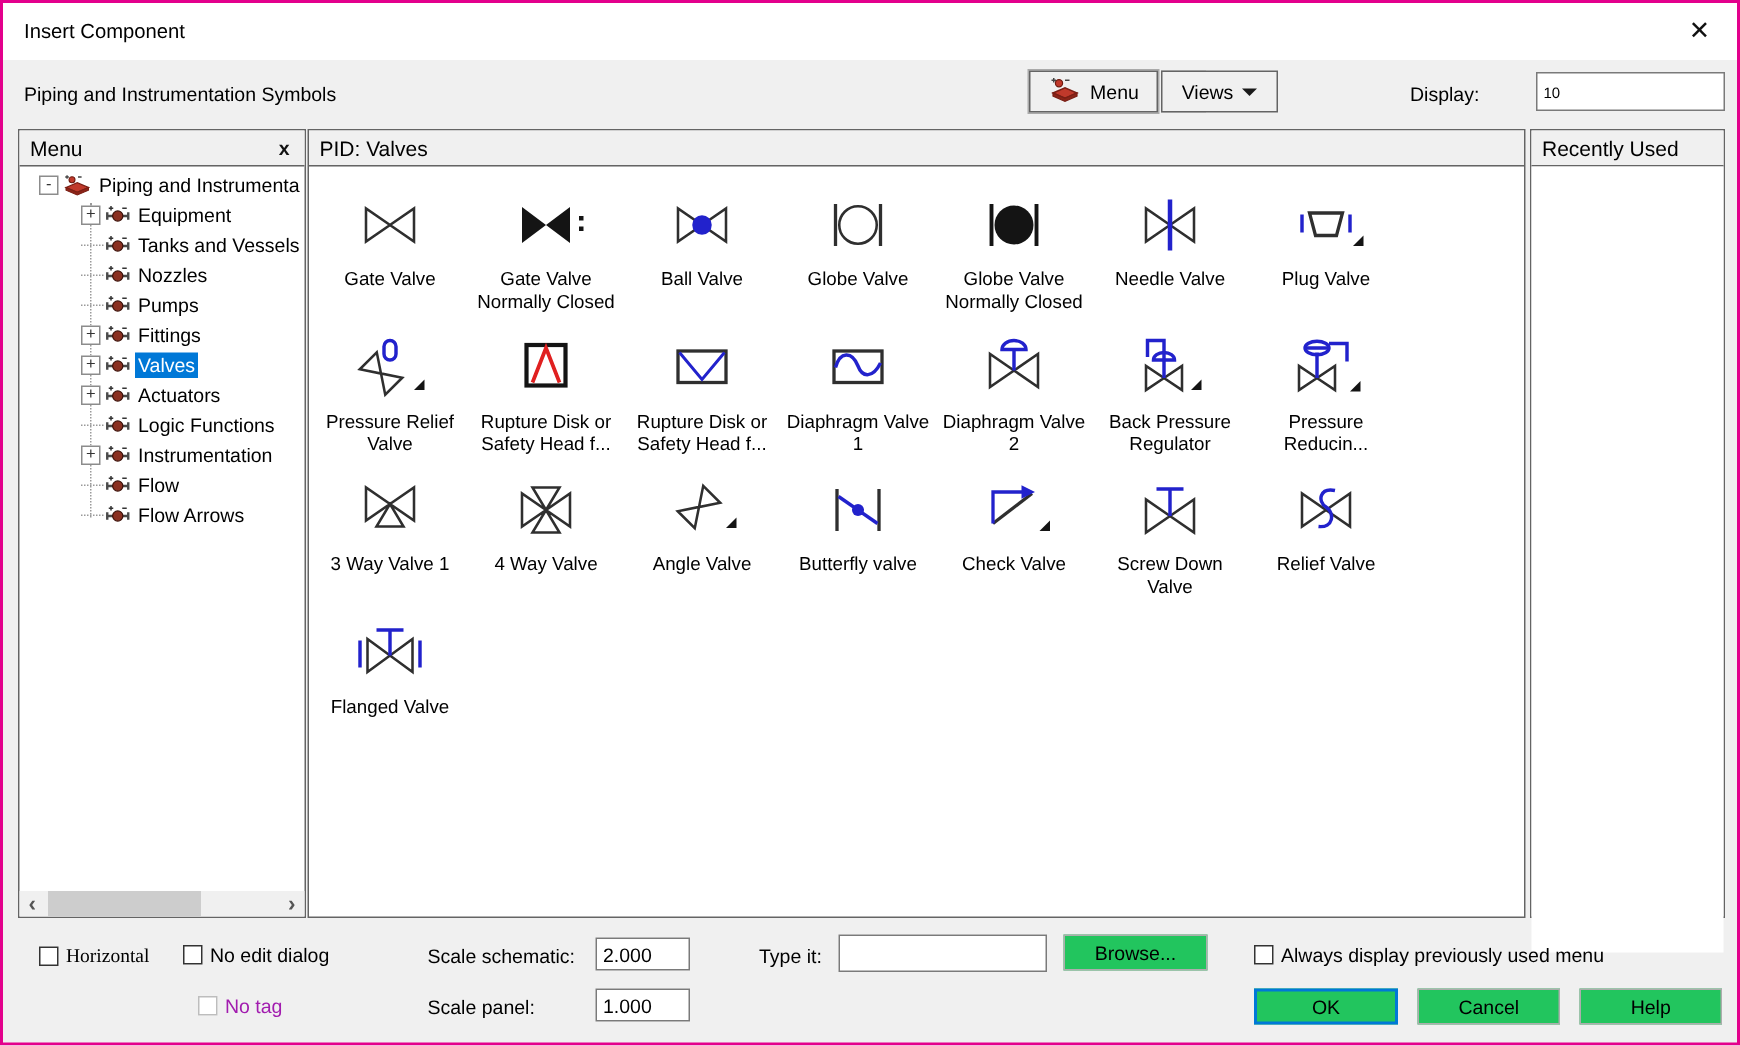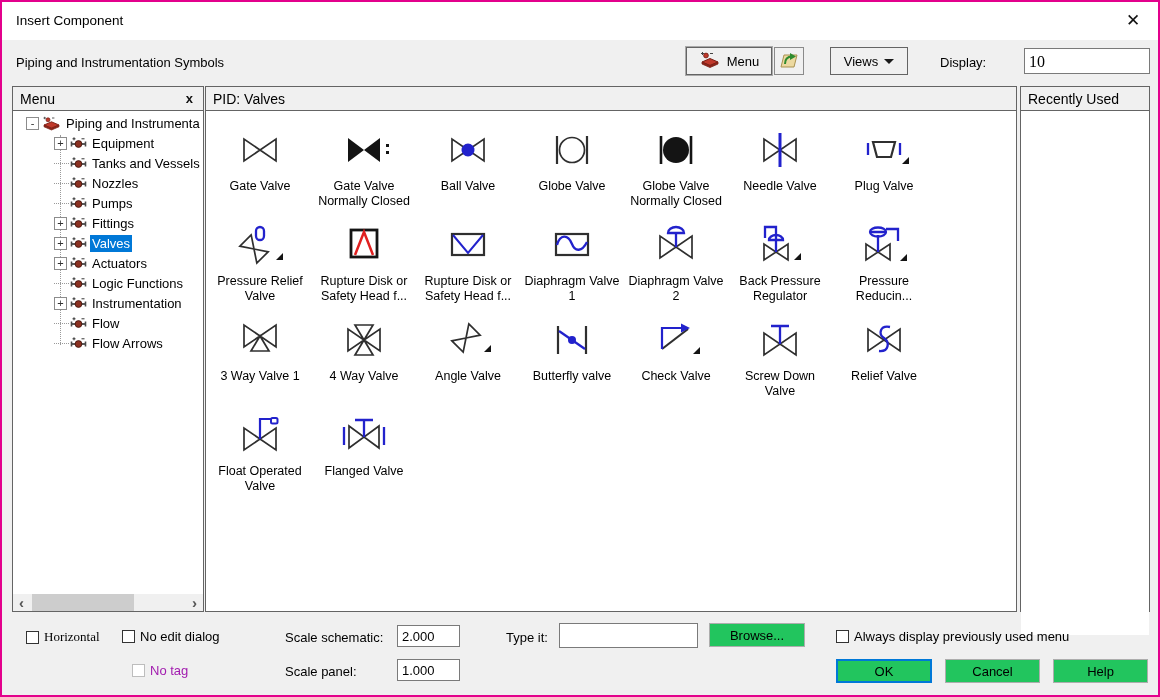--- a/index.html
+++ b/index.html
@@ -10,24 +10,24 @@
   .titlebar { position:absolute; left:0; top:0; width:100%; height:38px; background:#fff; }
   .titlebar .title { position:absolute; left:14px; top:11px; font-size:13.5px; }
   .titlebar .close { position:absolute; right:14px; top:8px; font-size:17px; color:#111; cursor:default; width:22px; text-align:center; }
 
   
   .toolbar { position:absolute; left:0; top:38px; width:100%; height:44px; }
   .subtitle { position:absolute; left:14px; top:15px; font-size:13px; }
   .tbtn { position:absolute; height:28px; border:1px solid #646464; background:#f0f0f0; display:flex; align-items:center; justify-content:center; font-size:13px; gap:6px; }
   .menu-btn { left:684px; top:7px; width:86px; box-shadow:0 0 0 1px #aaa; }
   .folder-btn { left:772px; top:7px; width:30px; border-color:#8a8a8a; }
-  .views-btn { left:828px; top:7px; width:78px; }
+  .views-btn { left:772px; top:7px; width:78px; }
   .caret-down { width:0; height:0; border-left:5px solid transparent; border-right:5px solid transparent; border-top:5px solid #1a1a1a; display:inline-block; }
   .display-label { position:absolute; left:938px; top:15px; font-size:13px; }
-  .display-input { position:absolute; left:1022px; top:8px; width:126px; height:26px; border:1px solid #7a7a7a; background:#fff; font-size:16px; padding:2px 4px 0 4px; font-family:Liberation Serif, serif; }
+  .display-input { position:absolute; left:1022px; top:8px; width:126px; height:26px; border:1px solid #7a7a7a; background:#fff; font-size:10px; padding:2px 4px 0 4px; font-family:Liberation Sans, sans-serif; }
 
   
   .panel { position:absolute; top:84px; height:526px; background:#fff; border:1px solid #646464; }
   .panel-hdr { height:24px; background:#f0f0f0; border-bottom:1px solid #646464; font-size:14px; display:flex; align-items:center; padding:0 7px; }
   .menu-panel { left:10px; width:192px; }
   .menu-panel .panel-hdr { justify-content:space-between; }
   .menu-hdr-x { font-size:13px; font-weight:bold; color:#111; padding:0 3px; }
   .symbols-panel { left:203px; width:812px; }
   .recent-panel { left:1018px; width:130px; }
 
@@ -514,30 +514,20 @@
       <div class="cell">
         <div class="symbox">
           <svg width="56" height="44">
               <path class="sk" d="M12 11 L12 33 L28 22 Z M44 11 L44 33 L28 22 Z"></path>
               <path class="skb" d="M34 9 C24 7 22 16 28 20 C34 24 33 34 23 33"></path>
             </svg>
         </div>
         <div class="symlabel">Relief Valve</div>
       </div>
 
-      <div class="cell">
-        <div class="symbox">
-          <svg width="56" height="44">
-              <path class="sk" d="M12 15 L12 37 L28 26 Z M44 15 L44 37 L28 26 Z"></path>
-              <path d="M28 26 V6 H40" stroke="#2222cc" stroke-width="2.2" fill="none"></path>
-              <rect x="39" y="5" width="6.5" height="5.5" rx="1.5" stroke="#2222cc" stroke-width="2" fill="none"></rect>
-            </svg>
-        </div>
-        <div class="symlabel">Float Operated Valve</div>
-      </div>
 
       <div class="cell">
         <div class="symbox">
           <svg width="56" height="44">
               <path class="sk" d="M13 13 L13 35 L28 24 Z M43 13 L43 35 L28 24 Z"></path>
               <path class="skb" d="M28 24 V7 M19 7 H37 M8 14 V32 M48 14 V32"></path>
             </svg>
         </div>
         <div class="symlabel">Flanged Valve</div>
       </div>

